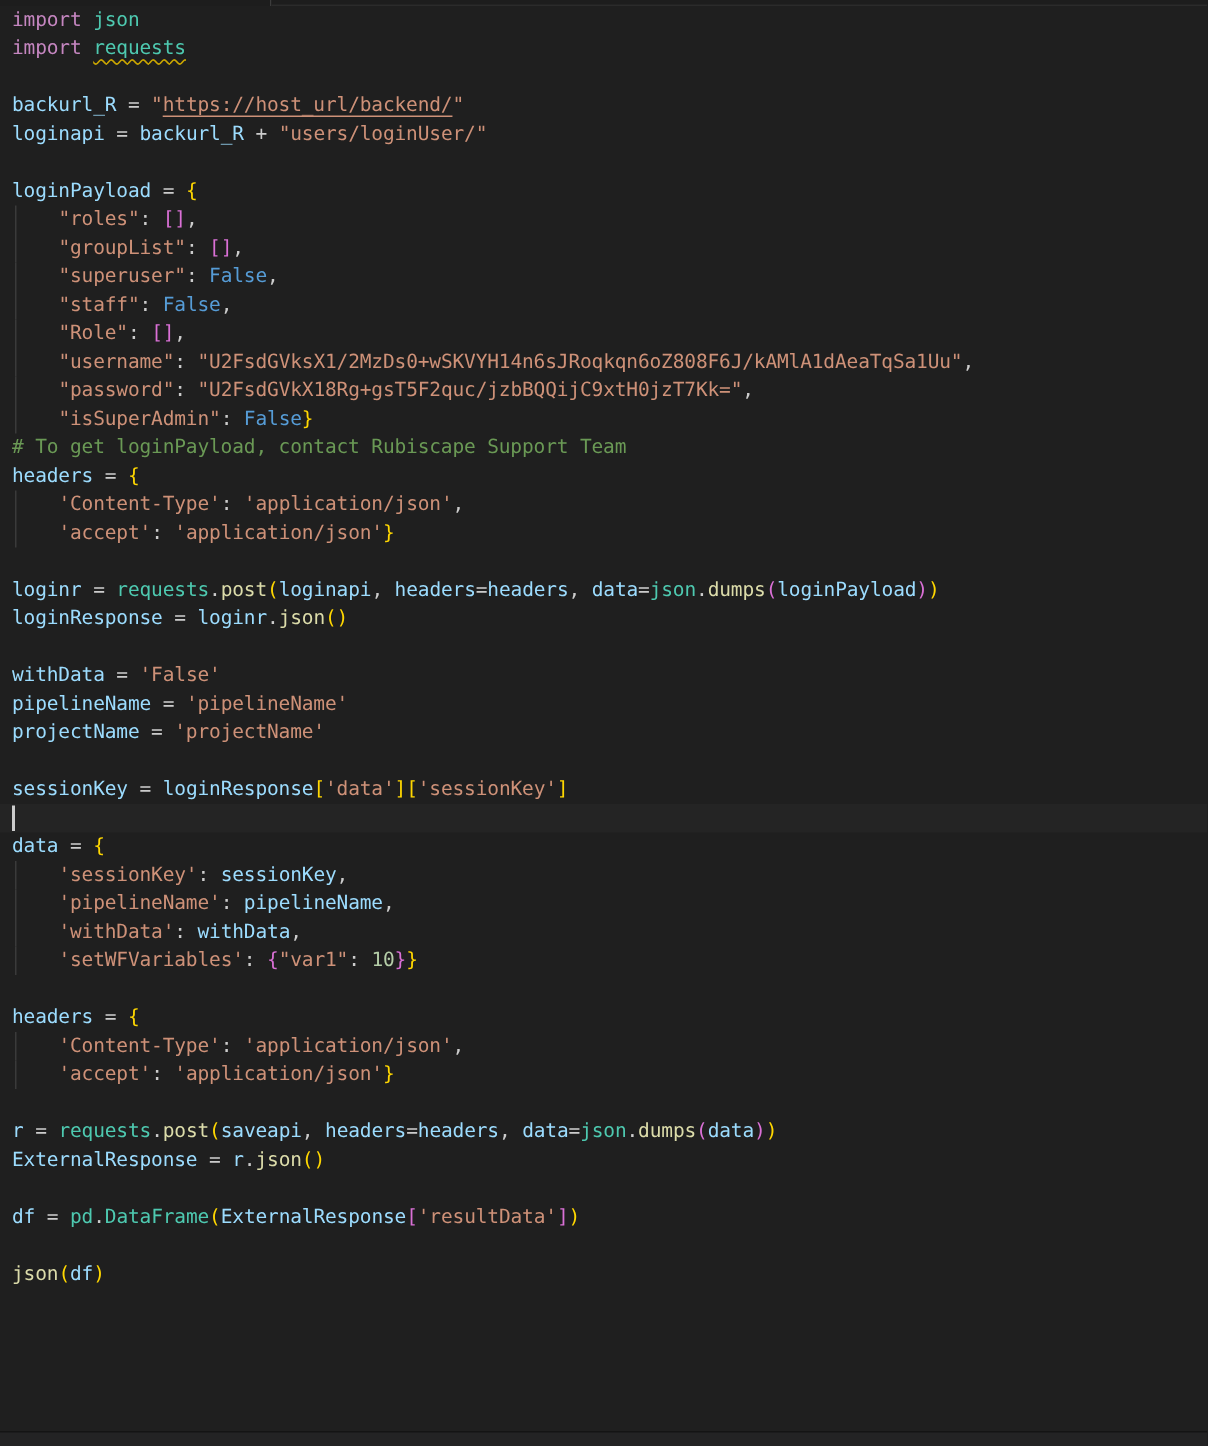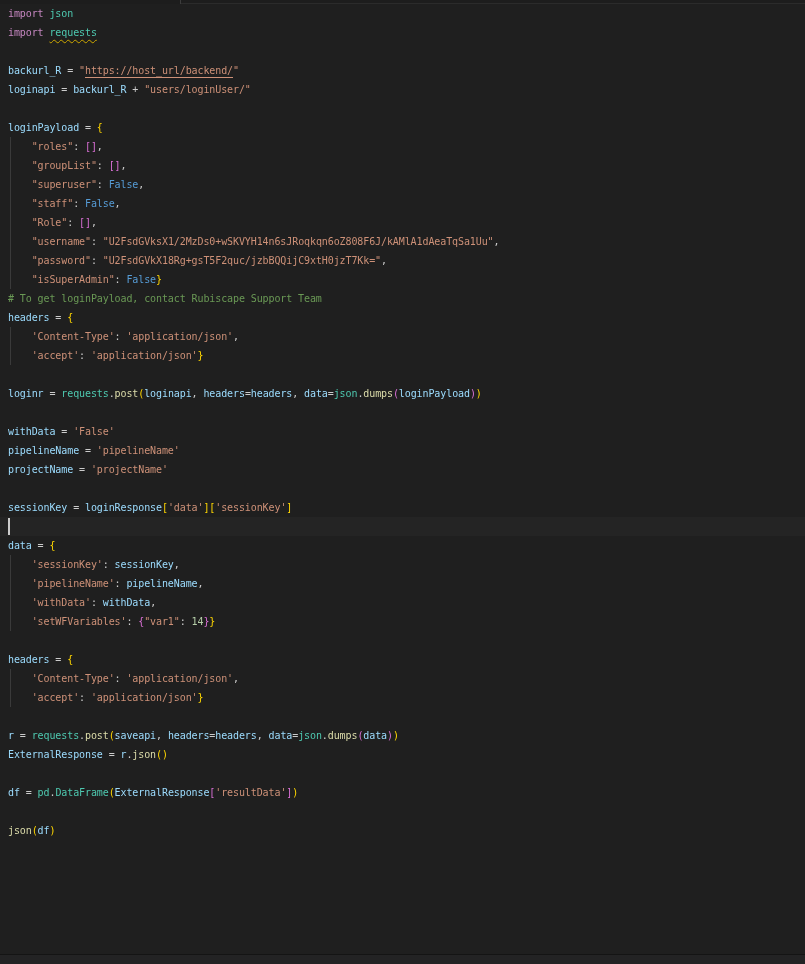--- a/index.html
+++ b/index.html
@@ -6,21 +6,21 @@
   body{
     width:805px;height:964px;overflow:hidden;position:relative;
     background:var(--bg,#1f1f1f);
     font-family:"DejaVu Sans Mono","Liberation Mono",monospace;
   }
   .topbar{height:4px;display:flex;background:#181818}
   .topbar .tab-sliver{width:181px;background:#1d1d1d;border-right:1px solid #3c3c3c;box-sizing:border-box}
   .topbar .tab-rest{flex:1;background:#1d1d1d;border-bottom:1px solid #2b2b2b;box-sizing:border-box}
   .code{
     position:relative;
-    font-size:10px;line-height:19px;letter-spacing:-0.1px;
+    font-size:13px;line-height:19px;letter-spacing:-0.1px;
     color:var(--fg,#cccccc);
   }
   .line{position:relative;height:19px;white-space:pre;padding-left:8px;box-sizing:border-box}
   .line.guide::before{
     content:"";position:absolute;left:10px;top:0;bottom:0;
     border-left:1px solid var(--indentGuide,#3a3a3a);
   }
   .line.current{background:var(--currentLine,#242424)}
   .cursor{position:absolute;left:8px;top:1px;width:1.5px;height:17px;background:var(--cursor,#cccccc)}
   .tk-kw{color:var(--keyword)}
@@ -61,32 +61,33 @@
     <div class="line guide"><span class="tk-o">    </span><span class="tk-s">"Role"</span><span class="tk-o">: </span><span class="tk-b2">[]</span><span class="tk-o">,</span></div>
     <div class="line guide"><span class="tk-o">    </span><span class="tk-s">"username"</span><span class="tk-o">: </span><span class="tk-s">"U2FsdGVksX1/2MzDs0+wSKVYH14n6sJRoqkqn6oZ808F6J/kAMlA1dAeaTqSa1Uu"</span><span class="tk-o">,</span></div>
     <div class="line guide"><span class="tk-o">    </span><span class="tk-s">"password"</span><span class="tk-o">: </span><span class="tk-s">"U2FsdGVkX18Rg+gsT5F2quc/jzbBQQijC9xtH0jzT7Kk="</span><span class="tk-o">,</span></div>
     <div class="line guide"><span class="tk-o">    </span><span class="tk-s">"isSuperAdmin"</span><span class="tk-o">: </span><span class="tk-k">False</span><span class="tk-b1">}</span></div>
     <div class="line"><span class="tk-c"># To get loginPayload, contact Rubiscape Support Team</span></div>
     <div class="line"><span class="tk-v">headers</span><span class="tk-o"> = </span><span class="tk-b1">{</span></div>
     <div class="line guide"><span class="tk-o">    </span><span class="tk-s">'Content-Type'</span><span class="tk-o">: </span><span class="tk-s">'application/json'</span><span class="tk-o">,</span></div>
     <div class="line guide"><span class="tk-o">    </span><span class="tk-s">'accept'</span><span class="tk-o">: </span><span class="tk-s">'application/json'</span><span class="tk-b1">}</span></div>
     <div class="line"></div>
     <div class="line"><span class="tk-v">loginr</span><span class="tk-o"> = </span><span class="tk-ty">requests</span><span class="tk-o">.</span><span class="tk-f">post</span><span class="tk-b1">(</span><span class="tk-v">loginapi</span><span class="tk-o">, </span><span class="tk-v">headers</span><span class="tk-o">=</span><span class="tk-v">headers</span><span class="tk-o">, </span><span class="tk-v">data</span><span class="tk-o">=</span><span class="tk-ty">json</span><span class="tk-o">.</span><span class="tk-f">dumps</span><span class="tk-b2">(</span><span class="tk-v">loginPayload</span><span class="tk-b2">)</span><span class="tk-b1">)</span></div>
+    <div class="line"><span class="tk-v">loginResponse</span><span class="tk-o"> = </span><span class="tk-v">loginr</span><span class="tk-o">.</span><span class="tk-f">json</span><span class="tk-b1">()</span></div>
     <div class="line"></div>
     <div class="line"><span class="tk-v">withData</span><span class="tk-o"> = </span><span class="tk-s">'False'</span></div>
     <div class="line"><span class="tk-v">pipelineName</span><span class="tk-o"> = </span><span class="tk-s">'pipelineName'</span></div>
     <div class="line"><span class="tk-v">projectName</span><span class="tk-o"> = </span><span class="tk-s">'projectName'</span></div>
     <div class="line"></div>
     <div class="line"><span class="tk-v">sessionKey</span><span class="tk-o"> = </span><span class="tk-v">loginResponse</span><span class="tk-b1">[</span><span class="tk-s">'data'</span><span class="tk-b1">][</span><span class="tk-s">'sessionKey'</span><span class="tk-b1">]</span></div>
     <div class="line current"><span class="cursor"></span></div>
     <div class="line"><span class="tk-v">data</span><span class="tk-o"> = </span><span class="tk-b1">{</span></div>
     <div class="line guide"><span class="tk-o">    </span><span class="tk-s">'sessionKey'</span><span class="tk-o">: </span><span class="tk-v">sessionKey</span><span class="tk-o">,</span></div>
     <div class="line guide"><span class="tk-o">    </span><span class="tk-s">'pipelineName'</span><span class="tk-o">: </span><span class="tk-v">pipelineName</span><span class="tk-o">,</span></div>
     <div class="line guide"><span class="tk-o">    </span><span class="tk-s">'withData'</span><span class="tk-o">: </span><span class="tk-v">withData</span><span class="tk-o">,</span></div>
-    <div class="line guide"><span class="tk-o">    </span><span class="tk-s">'setWFVariables'</span><span class="tk-o">: </span><span class="tk-b2">{</span><span class="tk-s">"var1"</span><span class="tk-o">: </span><span class="tk-n">14</span><span class="tk-b2">}</span><span class="tk-b1">}</span></div>
+    <div class="line guide"><span class="tk-o">    </span><span class="tk-s">'setWFVariables'</span><span class="tk-o">: </span><span class="tk-b2">{</span><span class="tk-s">"var1"</span><span class="tk-o">: </span><span class="tk-n">10</span><span class="tk-b2">}</span><span class="tk-b1">}</span></div>
     <div class="line"></div>
     <div class="line"><span class="tk-v">headers</span><span class="tk-o"> = </span><span class="tk-b1">{</span></div>
     <div class="line guide"><span class="tk-o">    </span><span class="tk-s">'Content-Type'</span><span class="tk-o">: </span><span class="tk-s">'application/json'</span><span class="tk-o">,</span></div>
     <div class="line guide"><span class="tk-o">    </span><span class="tk-s">'accept'</span><span class="tk-o">: </span><span class="tk-s">'application/json'</span><span class="tk-b1">}</span></div>
     <div class="line"></div>
     <div class="line"><span class="tk-v">r</span><span class="tk-o"> = </span><span class="tk-ty">requests</span><span class="tk-o">.</span><span class="tk-f">post</span><span class="tk-b1">(</span><span class="tk-v">saveapi</span><span class="tk-o">, </span><span class="tk-v">headers</span><span class="tk-o">=</span><span class="tk-v">headers</span><span class="tk-o">, </span><span class="tk-v">data</span><span class="tk-o">=</span><span class="tk-ty">json</span><span class="tk-o">.</span><span class="tk-f">dumps</span><span class="tk-b2">(</span><span class="tk-v">data</span><span class="tk-b2">)</span><span class="tk-b1">)</span></div>
     <div class="line"><span class="tk-v">ExternalResponse</span><span class="tk-o"> = </span><span class="tk-v">r</span><span class="tk-o">.</span><span class="tk-f">json</span><span class="tk-b1">()</span></div>
     <div class="line"></div>
     <div class="line"><span class="tk-v">df</span><span class="tk-o"> = </span><span class="tk-ty">pd</span><span class="tk-o">.</span><span class="tk-ty">DataFrame</span><span class="tk-b1">(</span><span class="tk-v">ExternalResponse</span><span class="tk-b2">[</span><span class="tk-s">'resultData'</span><span class="tk-b2">]</span><span class="tk-b1">)</span></div>
     <div class="line"></div>

